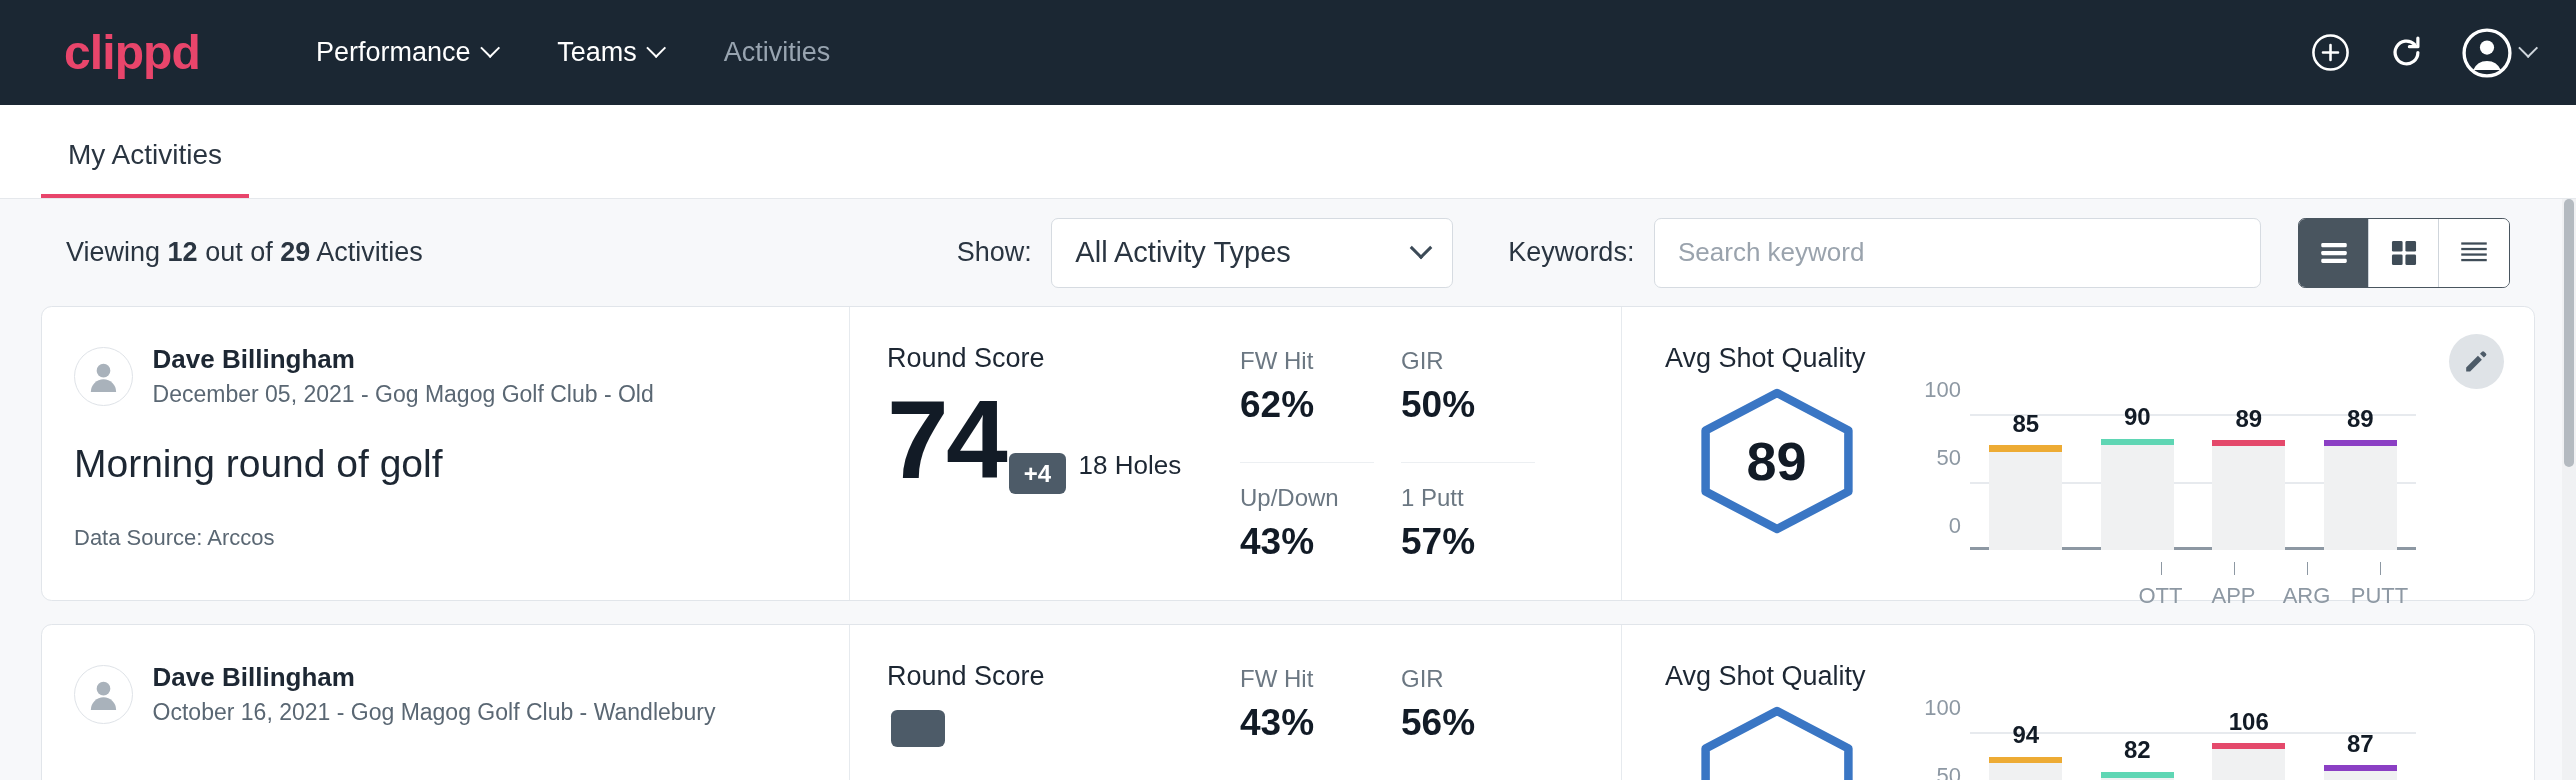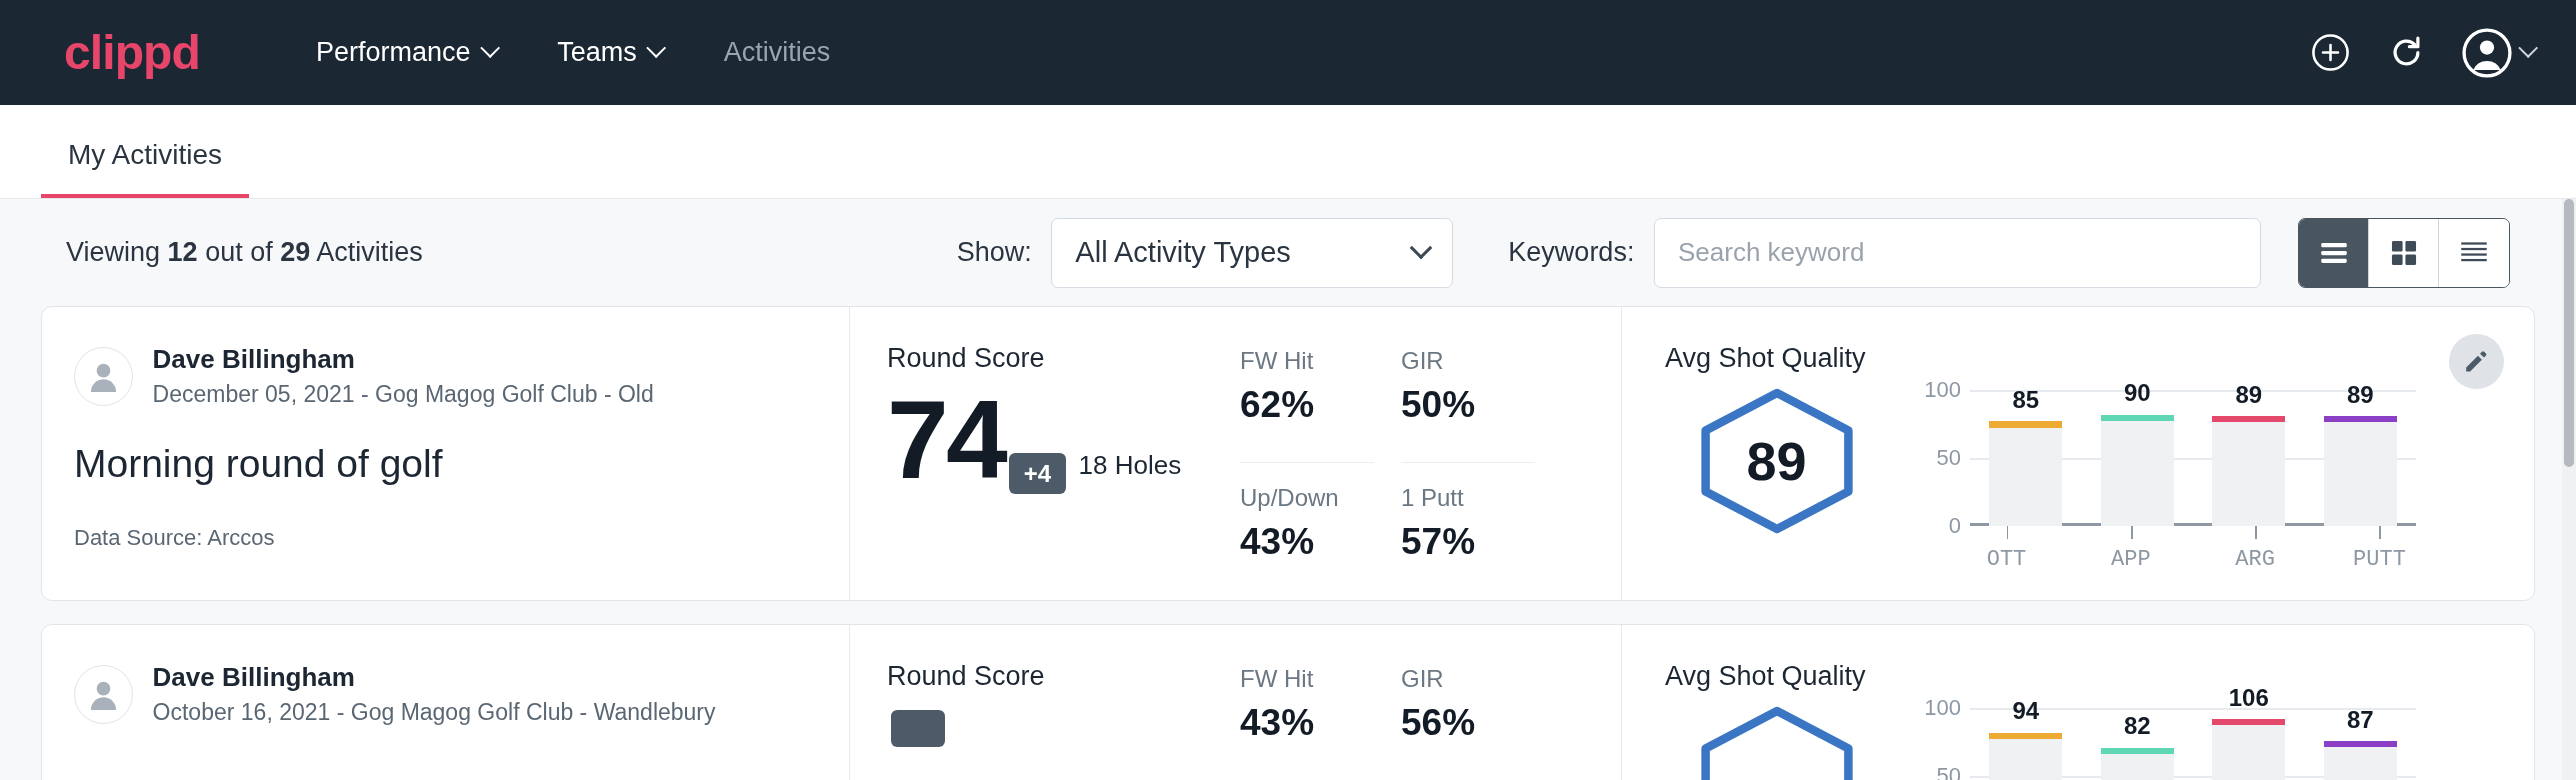--- a/index.html
+++ b/index.html
@@ -246,20 +246,21 @@
     color: #8d98a3;
   }
   .yaxis span { position: absolute; right: 0; transform: translateY(-50%); }
   .plot {
     position: relative;
     height: 136px;
     width: 446px;
     display: flex;
     align-items: flex-end;
     justify-content: space-around;
+    margin-top: 24px;
   }
   .gridline { position: absolute; left: 0; right: 0; height: 1.8px; background: #e7eaee; }
   .axisline { position: absolute; left: 0; right: 0; bottom: 0; height: 2.7px; background: #8d98a3; }
   .bar-slot {
     position: relative;
     width: 73px;
     height: 100%;
     display: flex;
     align-items: flex-end;
     z-index: 2;
@@ -275,25 +276,24 @@
     bottom: 100%;
     left: 0; right: 0;
     text-align: center;
     font-size: 24px;
     font-weight: 700;
     color: #121b26;
     margin-bottom: 7.1px;
   }
   .xaxis {
     display: flex;
-    justify-content: space-between;
+    justify-content: flex-end;
     width: 446px;
     margin-left: 66px;
-    margin-top: 0;
-    font-family: Liberation Mono, monospace;
+    margin-top: 12px;
   }
   .xtick {
     width: 73px;
     text-align: center;
     font-size: 22px;
     color: #8d98a3;
     position: relative;
     padding-top: 21.4px;
   }
   .xtick::before {

